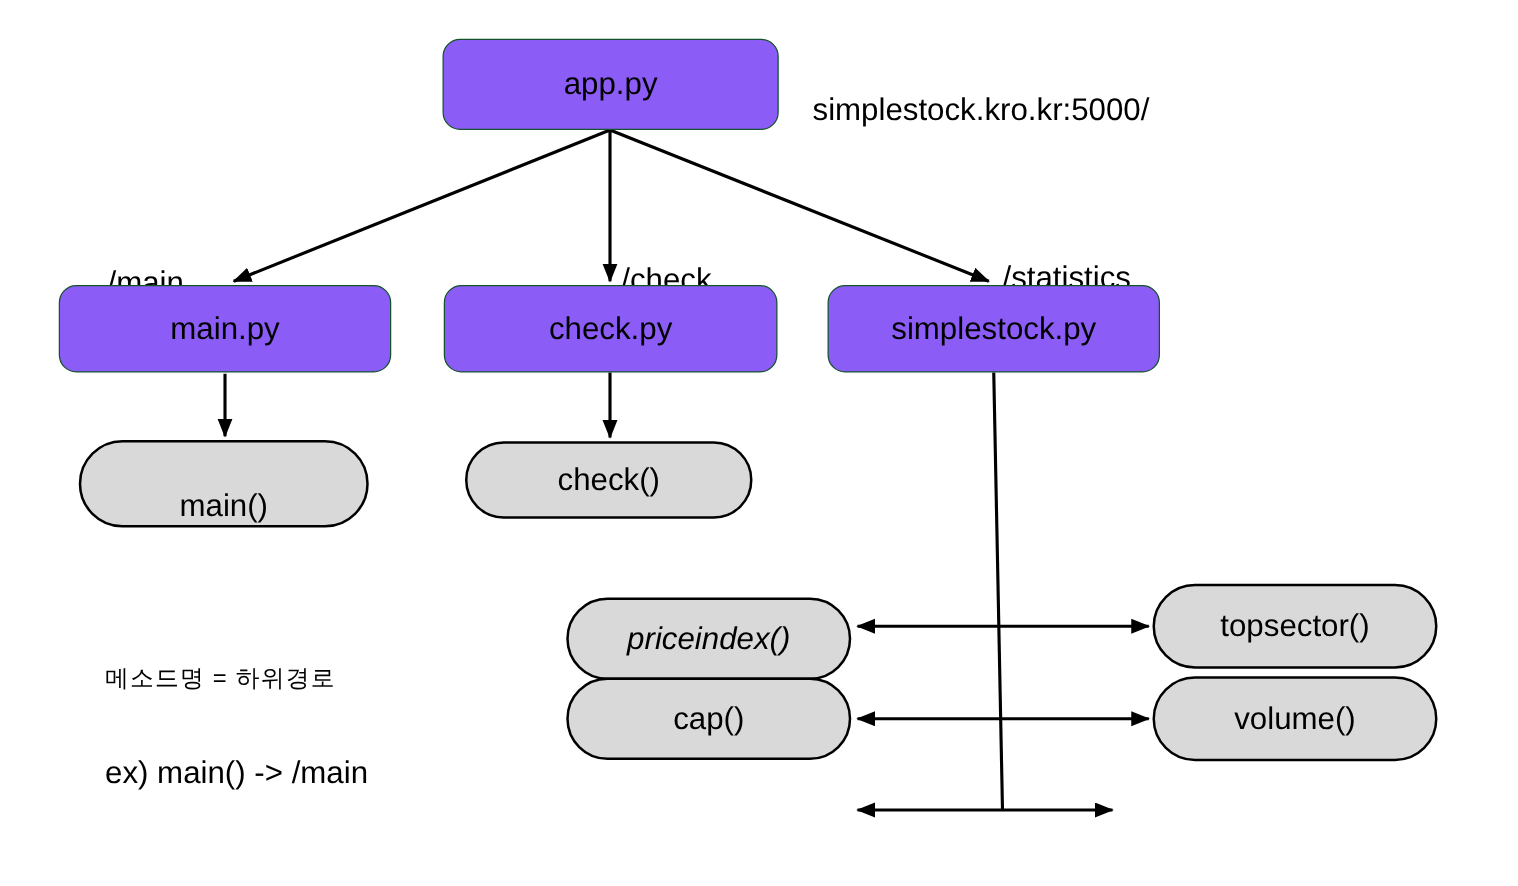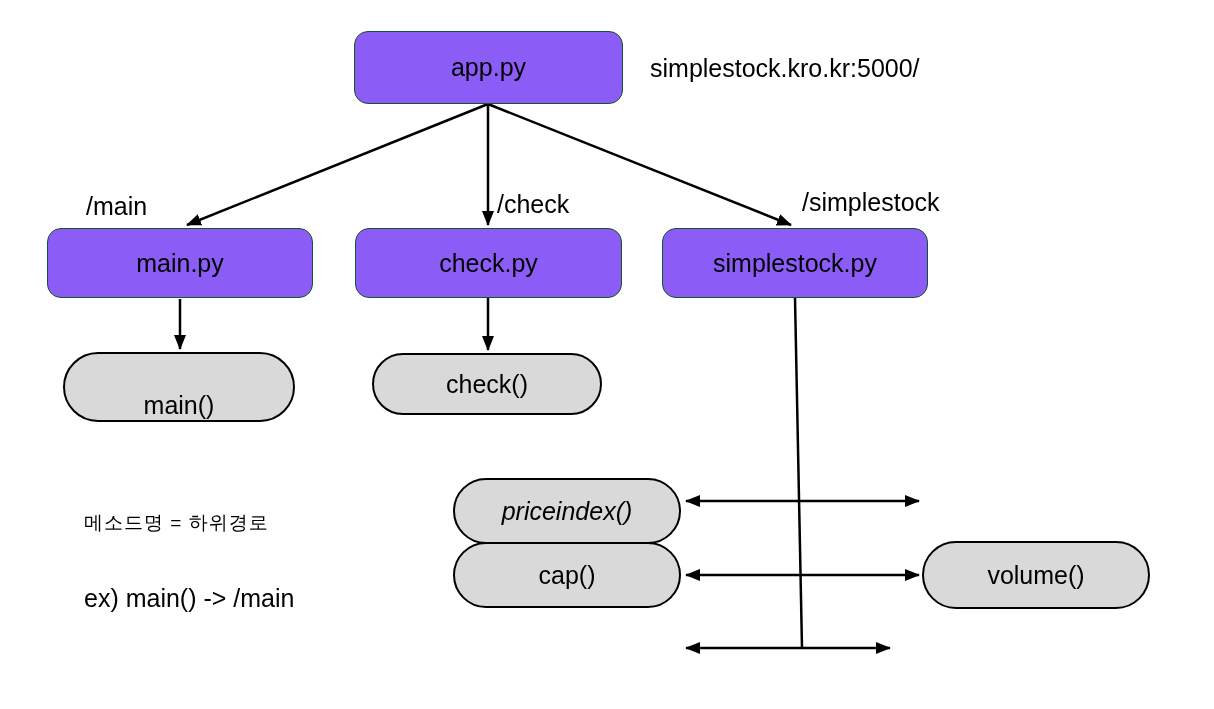--- a/index.html
+++ b/index.html
@@ -26,20 +26,21 @@
     border:2.5px solid #000;
     border-radius:40px;
     display:flex;align-items:center;justify-content:center;
     font-size:25px;
     box-sizing:border-box;
   }
   .lbl{
     position:absolute;
     font-size:25px;
     white-space:nowrap;
+    margin-top:20px;
   }
   .note1{font-size:19px;letter-spacing:1px;}
   svg#connectors{position:absolute;left:0;top:0;}
   svg line{stroke:#000;stroke-width:2.5;}
 </style>
 </head>
 <body>
 
 <div id="stage">
 
@@ -64,21 +65,21 @@
   </svg>
 
   <div class="node" style="left:354px;top:31px;width:269px;height:73px;">
     <span>app.py</span>
   </div>
 
   <div class="lbl" style="left:650px;top:54px;">simplestock.kro.kr:5000/</div>
 
   <div class="lbl" style="left:86px;top:192px;">/main</div>
   <div class="lbl" style="left:497px;top:190px;">/check</div>
-  <div class="lbl" style="left:802px;top:188px;">/simplestock</div>
+  <div class="lbl" style="left:802px;top:188px;">/statistics</div>
 
   <div class="node" style="left:47px;top:228px;width:266px;height:70px;">
     <span>main.py</span>
   </div>
 
   <div class="node" style="left:355px;top:228px;width:267px;height:70px;">
     <span>check.py</span>
   </div>
 
   <div class="node" style="left:662px;top:228px;width:266px;height:70px;">
@@ -90,20 +91,23 @@
   </div>
 
   <div class="pill" style="left:372px;top:353px;width:230px;height:62px;">
     <span>check()</span>
   </div>
 
   <div class="pill" style="left:453px;top:478px;width:228px;height:66px;font-style:italic;">
     <span>priceindex()</span>
   </div>
 
+  <div class="pill" style="left:922px;top:467px;width:228px;height:68px;">
+    <span>topsector()</span>
+  </div>
 
   <div class="pill" style="left:453px;top:542px;width:228px;height:66px;">
     <span>cap()</span>
   </div>
 
   <div class="pill" style="left:922px;top:541px;width:228px;height:68px;">
     <span>volume()</span>
   </div>
 
 

